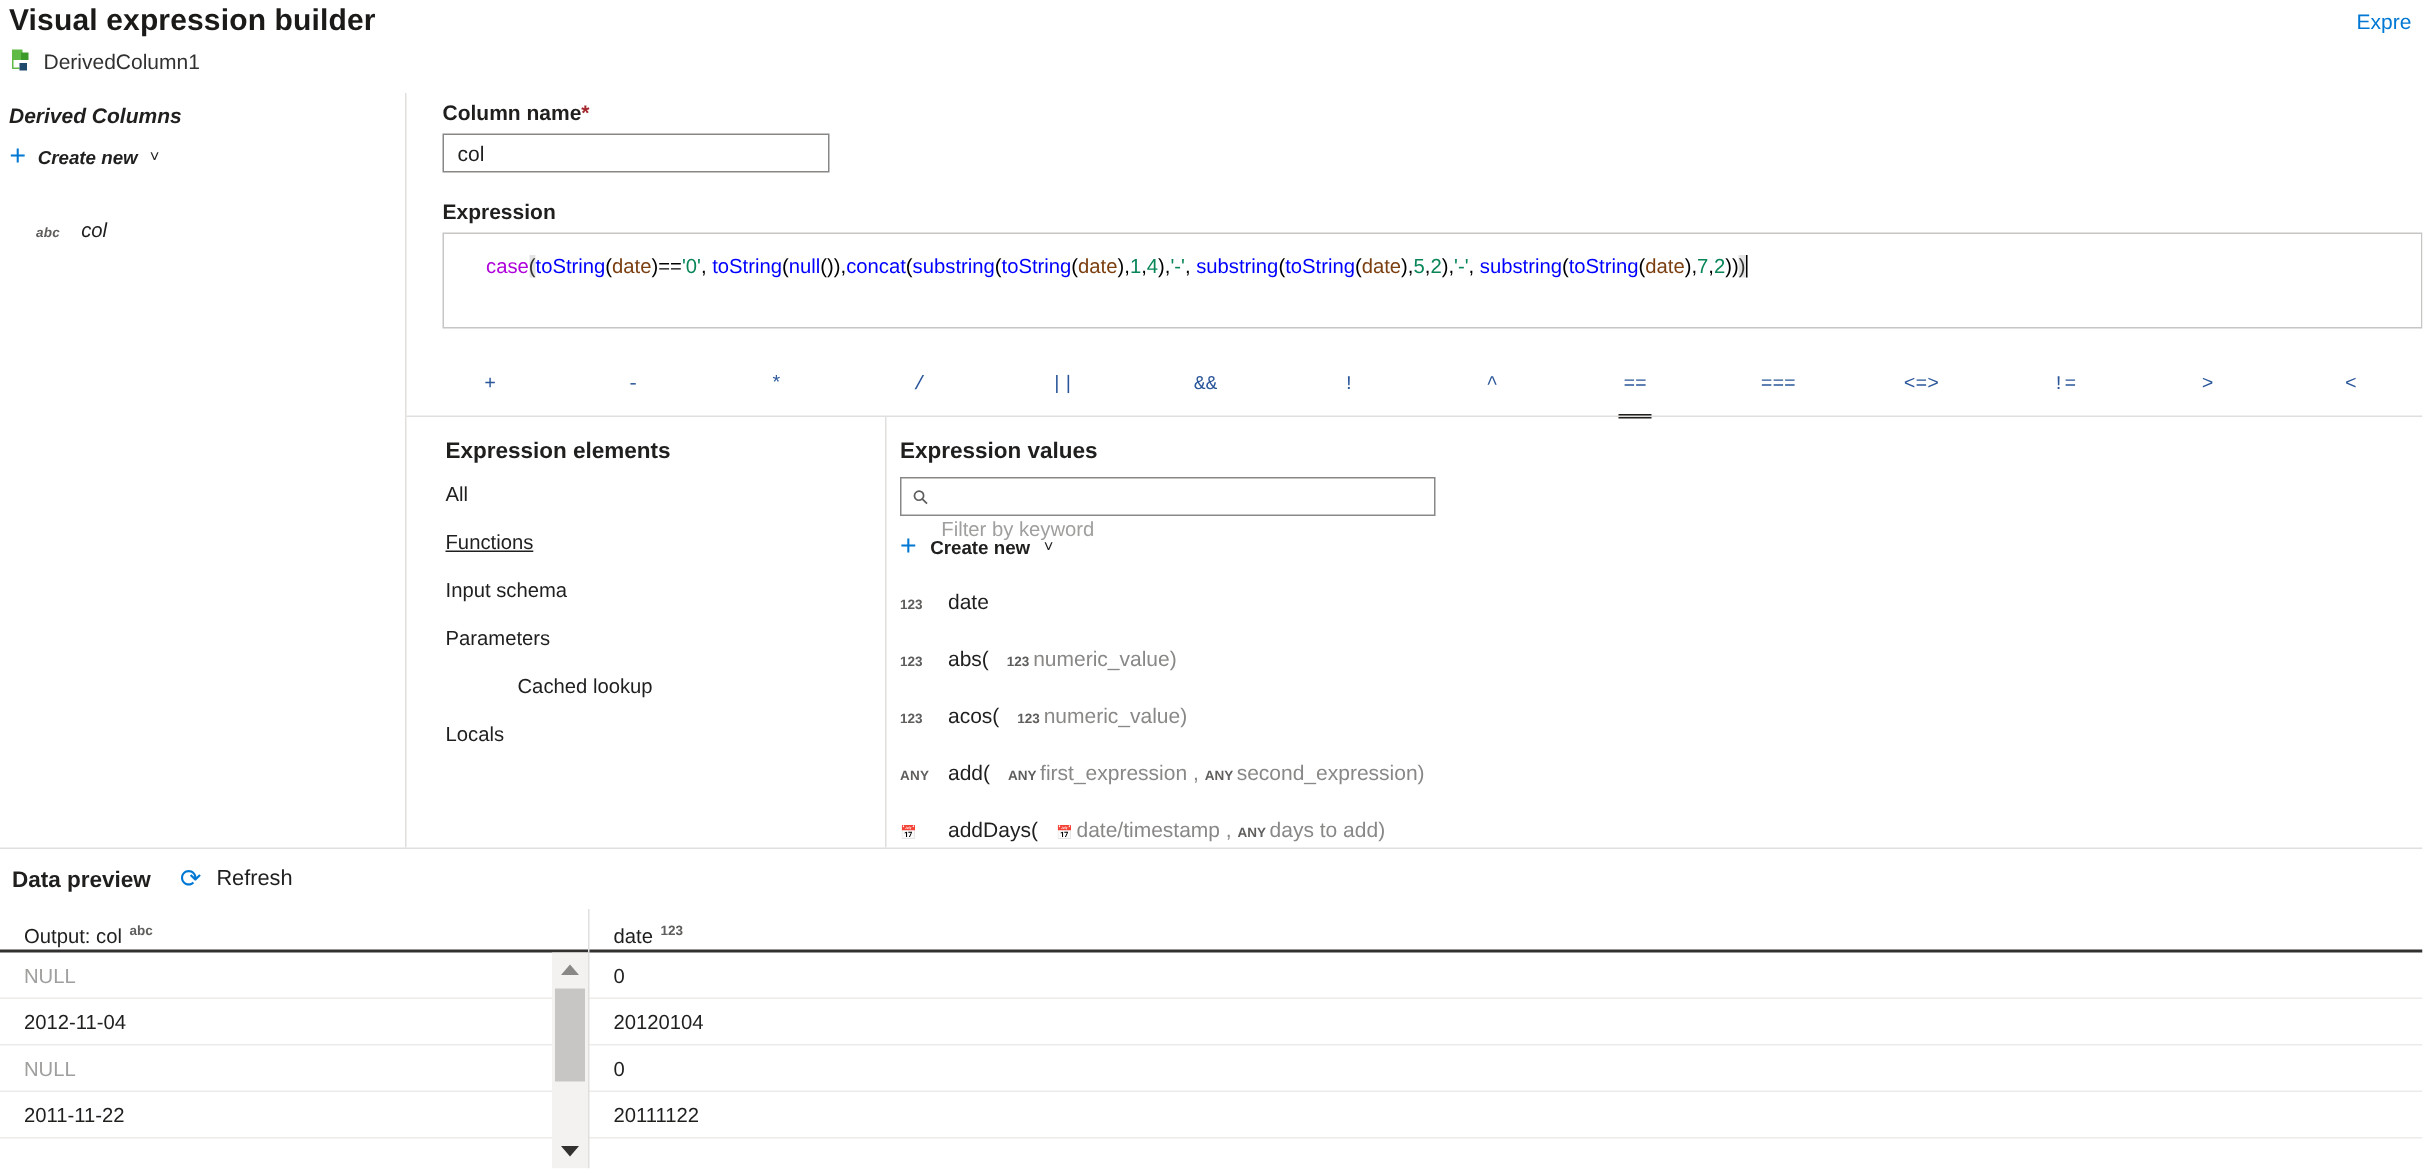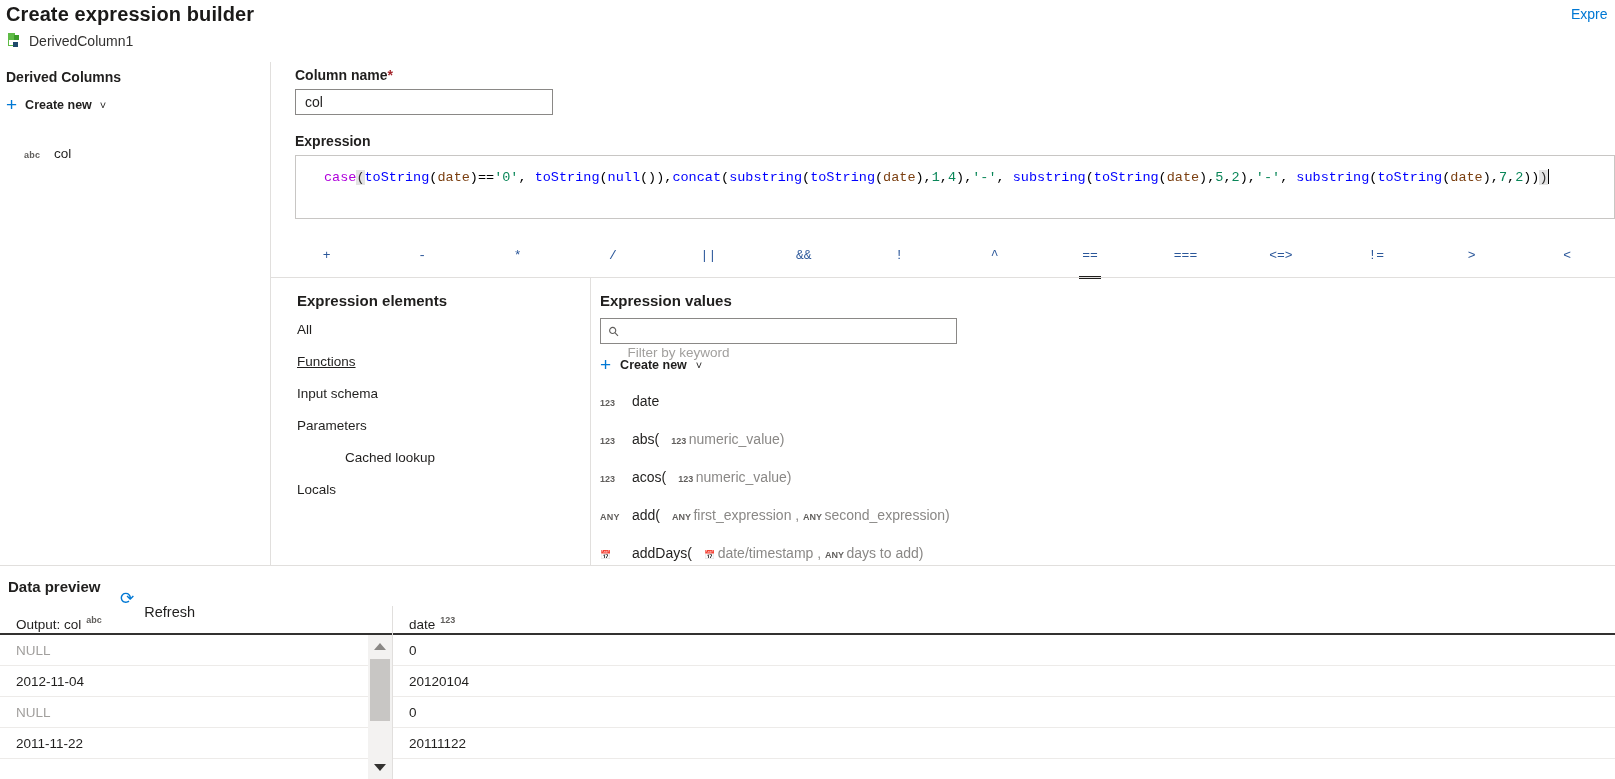--- a/index.html
+++ b/index.html
@@ -33,21 +33,21 @@
 
   .top-right-link {
     position: absolute; right: 0px; top: 6px;
     font-size: 14px; color: #0078d4; cursor: pointer;
     white-space: nowrap; overflow: hidden; width: 44px;
   }
 
   
   .left-panel {
     position: absolute; left: 0; top: 62px; width: 271px; height: 503px;
-    border-right: 1px solid #e1dfdd; background: #fff;
+    border-right: 1px solid #e1dfdd; background: #fff; font-style: italic;
   }
   .dc-title { position: absolute; left: 6px; top: 7px; font-size: 14px; font-weight: bold; color:#201f1e; }
   .create-new-left {
     position: absolute; left: 6px; top: 36px;
     display: flex; align-items: center; gap: 8px; cursor: pointer;
   }
   .plus-icon { color:#0078d4; font-size: 19px; line-height: 12px; font-weight: 300; }
   .cn-label { font-size: 12.5px; color:#201f1e; font-weight:600;}
   .chev { color:#201f1e; font-size: 11px; }
   .dc-item {
@@ -66,21 +66,21 @@
     border: 1px solid #8a8886; background:#fff; font-size: 14px; color:#201f1e;
     padding: 0 9px; font-family: "Liberation Sans", sans-serif;
     outline: none;
   }
   .expr-box {
     position: absolute; left: 24px; top: 93px; width: 1320px; height: 64px;
     border: 1px solid #c8c6c4; background: #fff; overflow: hidden;
   }
   .expr-line {
     position: absolute; left: 28px; top: 13px;
-    white-space: pre; font-family: Liberation Mono, monospace;
+    white-space: pre; font-family: Liberation Sans, sans-serif;
     font-size: 13.5px; line-height: 18px;
   }
   .tok-fn { color: #0000ff; }
   .tok-kw { color: #af00db; }
   .tok-var { color: #7b3f10; }
   .tok-str { color: #098658; }
   .tok-num { color: #098658; }
   .tok-op { color: #000000; }
   .tok-punc { color: #000000; }
   .tok-bracket-hl { background:#e3e3e3; }
@@ -142,21 +142,21 @@
   .vname { font-size:14px; color:#201f1e; }
   .vparam { font-size:14px; color:#8a8886; }
   .vparam .vtype { font-size:9px; }
 
   
   .dp-sep { position:absolute; left:0; top:565px; width:1615px; height:1px; background:#e1dfdd; }
   .dp-header { position:absolute; left:0; top:566px; width:1615px; height:42px; background:#fff; }
   .dp-title { position:absolute; left:8px; top:12px; font-size:15px; font-weight:bold; color:#201f1e; }
   .dp-refresh { position:absolute; left:120px; top:11px; display:flex; align-items:center; gap:10px; cursor:pointer; }
   .refresh-glyph { color:#0078d4; font-size:17px; line-height:17px; }
-  .dp-refresh-label { font-size:14.5px; color:#201f1e;margin-top:27px; }
+  .dp-refresh-label { font-size:14.5px; color:#201f1e; }
 
   .dp-table { position:absolute; left:0; top:606px; width:1615px; height:173px; }
   .dp-thead { position:absolute; left:0; top:0; width:1615px; height:29px; border-bottom:2px solid #323130; }
   .dp-th {
     position:absolute; top:0; height:29px; line-height:29px; font-size:13.5px; color:#201f1e;
     padding-left:16px;
   }
   .dp-th .sup { font-size:9px; color:#605e5c; vertical-align:super; margin-left:5px; font-weight:600;}
   .col-sep { position:absolute; top:0; width:1px; height:29px; background:#e1dfdd; }
 
@@ -174,21 +174,21 @@
   }
   .dp-scroll .arrow-up { top:8px; border-bottom:7px solid #8a8886; }
   .dp-scroll .arrow-dn { bottom:8px; border-top:7px solid #323130; }
   .dp-scroll .thumb { position:absolute; left:2px; top:24px; width:20px; height:62px; background:#c8c6c4; }
 </style>
 </head>
 <body>
 
 <div class="root">
 
-  <div class="page-title">Create expression builder</div>
+  <div class="page-title">Visual expression builder</div>
 
   <div class="breadcrumb">
     <span class="df-icon">
       <span class="sq1"></span>
         <span class="sq2"></span>
         <span class="ln"></span>
         <span class="ln2"></span>
         <span class="sq3"></span>
     </span>
     <span>DerivedColumn1</span>

